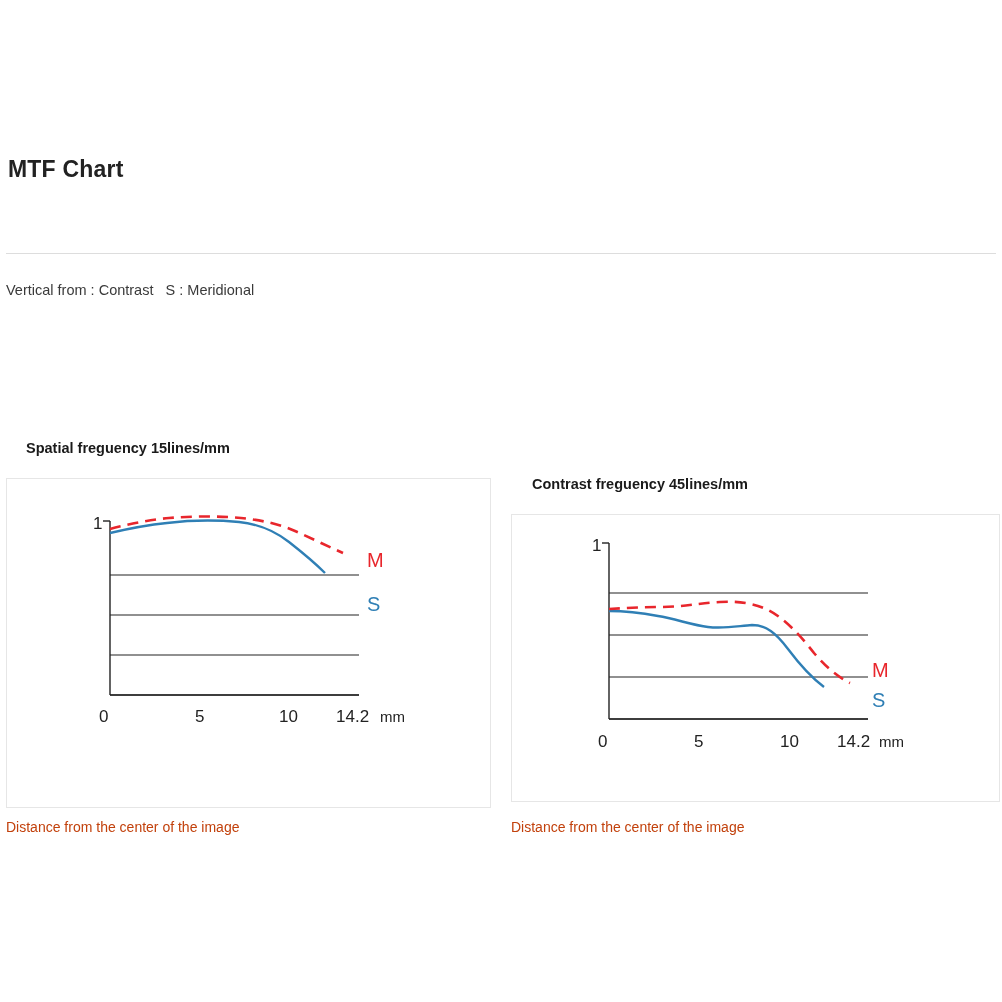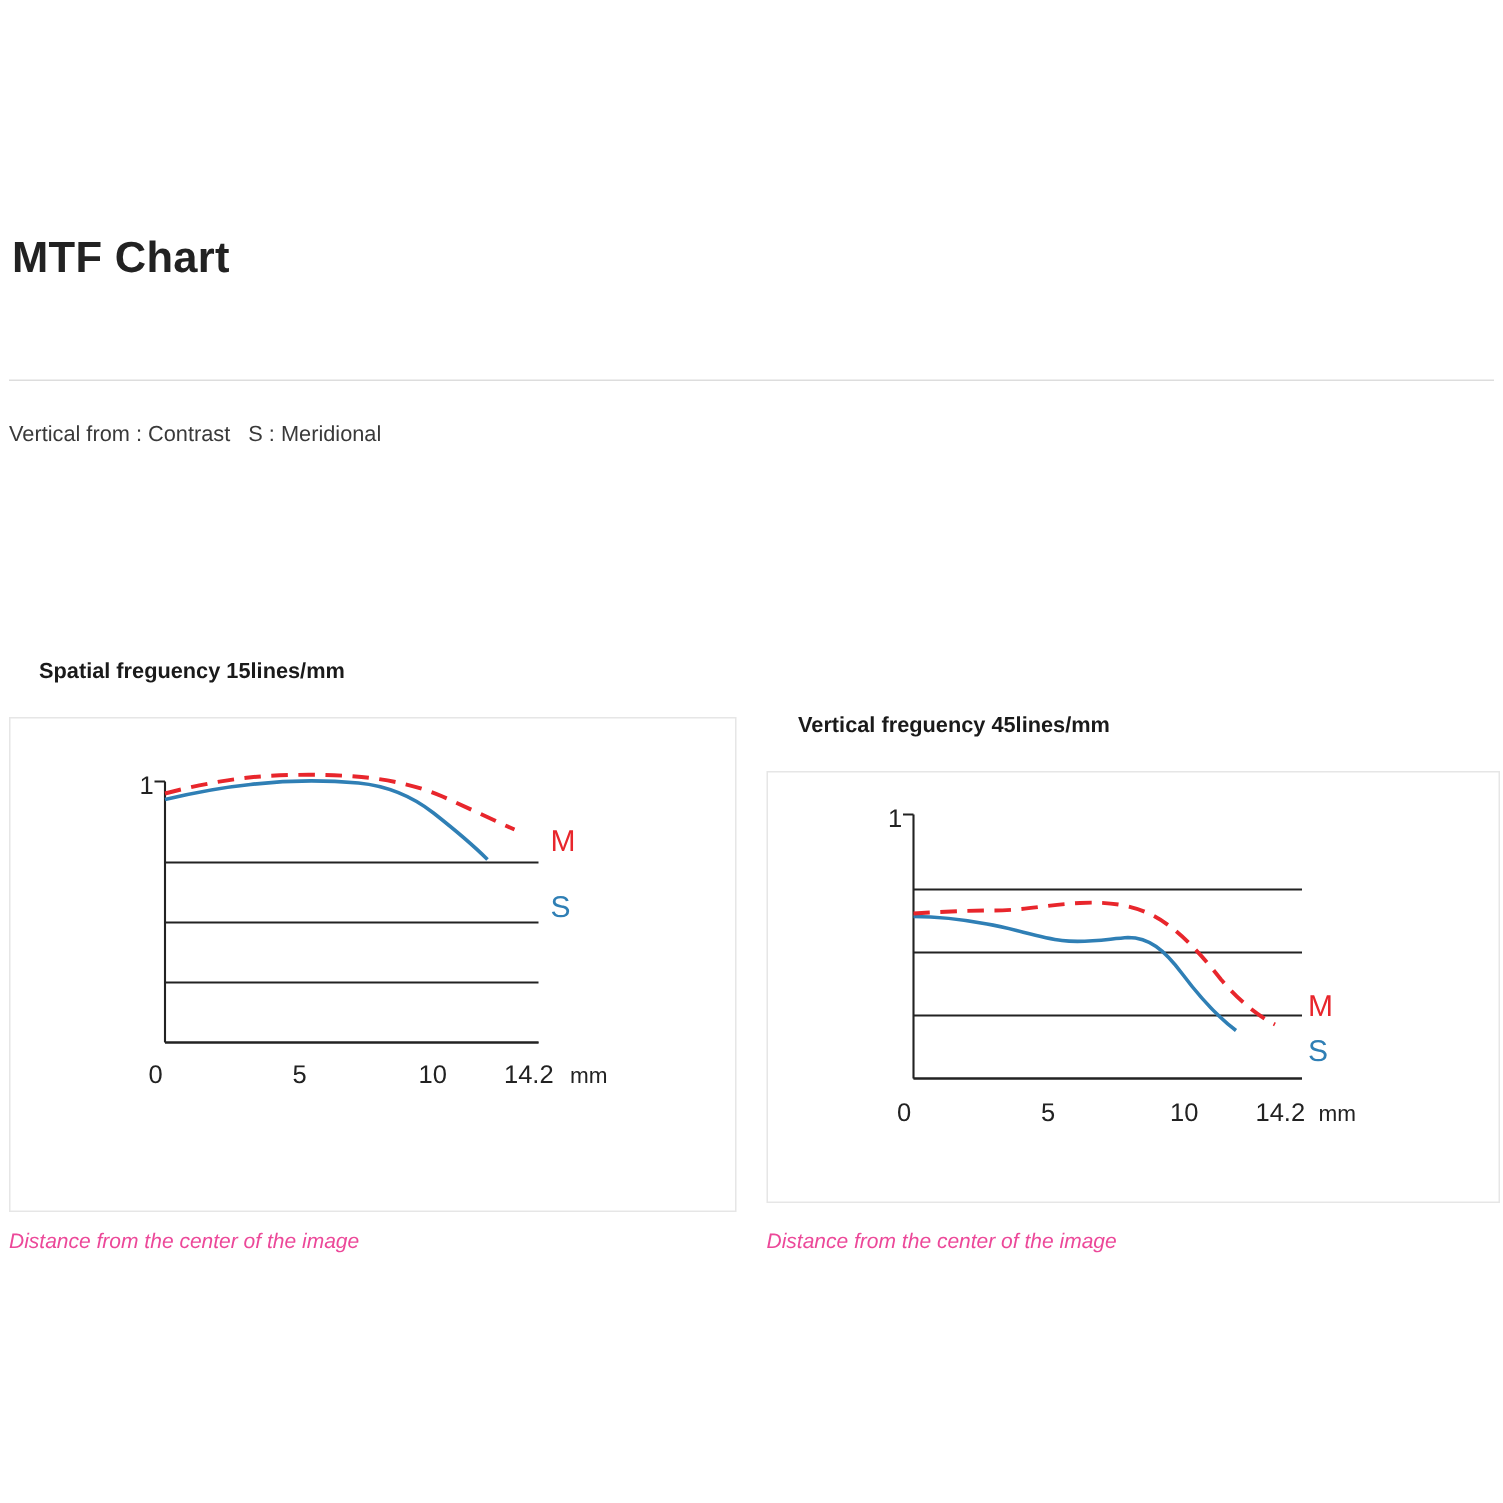--- a/index.html
+++ b/index.html
@@ -12,21 +12,21 @@
     height: 1002px;
     position: relative;
     font-family: "Liberation Sans", sans-serif;
     color: #333333;
     overflow: hidden;
   }
   .page-title {
     position: absolute;
     left: 8px;
     top: 156px;
-    font-size: 29px;
+    font-size: 23px;
     font-weight: bold;
     color: #222222;
     letter-spacing: 0.2px;
   }
   .divider {
     position: absolute;
     left: 6px;
     top: 253px;
     width: 990px;
     height: 1px;
@@ -48,22 +48,21 @@
   }
   .chart-box {
     position: absolute;
     border: 1px solid #e6e6e6;
     background: #ffffff;
     box-sizing: border-box;
   }
   .chart-footnote {
     position: absolute;
     font-size: 14px;
-    color: #ec4899;
-    font-style: italic;
+    color: #c2410c;
   }
   
   #chart1-caption { left: 26px; top: 440px; text-align: center; }
   #chart1-box { left: 6px; top: 478px; width: 485px; height: 330px; }
   #chart1-foot { left: 6px; top: 819px; }
   
   #chart2-caption { left: 532px; top: 476px; }
   #chart2-box { left: 511px; top: 514px; width: 489px; height: 288px; }
   #chart2-foot { left: 511px; top: 819px; }
 
@@ -123,21 +122,21 @@
     <text class="axis-label" x="188" y="243">5</text>
     <text class="axis-label" x="272" y="243">10</text>
     <text class="axis-label" x="329" y="243">14.2</text>
     <text class="unit-label" x="373" y="243">mm</text>
     <text class="series-label-m" x="360" y="88">M</text>
     <text class="series-label-s" x="360" y="132">S</text>
   </svg>
 </div>
 <div class="chart-footnote" id="chart1-foot">Distance from the center of the image</div>
 
-<div class="chart-caption" id="chart2-caption">Vertical freguency 45lines/mm</div>
+<div class="chart-caption" id="chart2-caption">Contrast freguency 45lines/mm</div>
 <div class="chart-box" id="chart2-box">
   <svg width="487" height="286" viewBox="0 0 487 286">
     <g stroke="#222222" stroke-width="1.2">
       <line x1="97" y1="78" x2="356" y2="78"></line>
       <line x1="97" y1="120" x2="356" y2="120"></line>
       <line x1="97" y1="162" x2="356" y2="162"></line>
       <line x1="97" y1="204" x2="356" y2="204"></line>
     </g>
     <line x1="97" y1="28" x2="97" y2="204" stroke="#222222" stroke-width="1.4"></line>
     <line x1="97" y1="204" x2="356" y2="204" stroke="#222222" stroke-width="1.4"></line>

